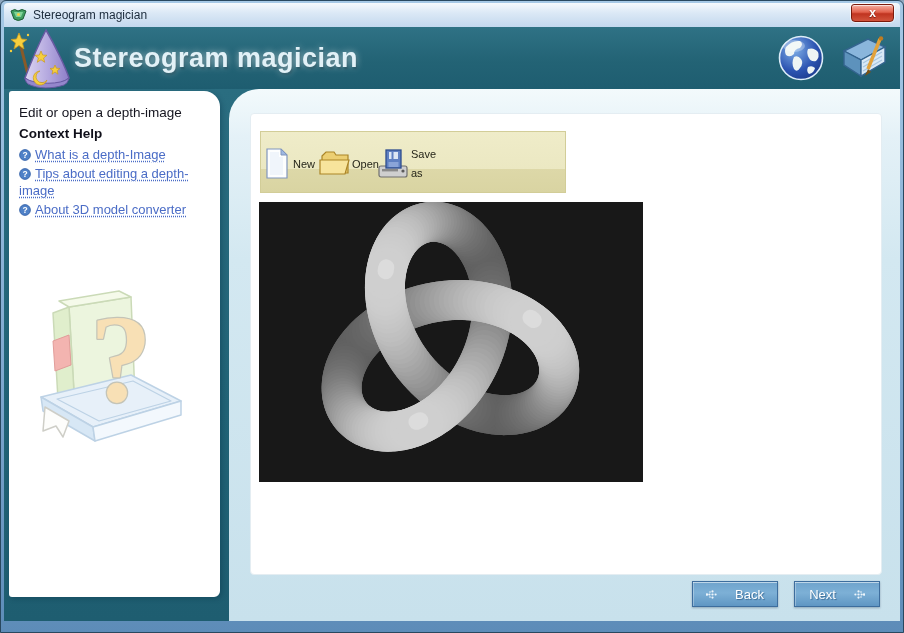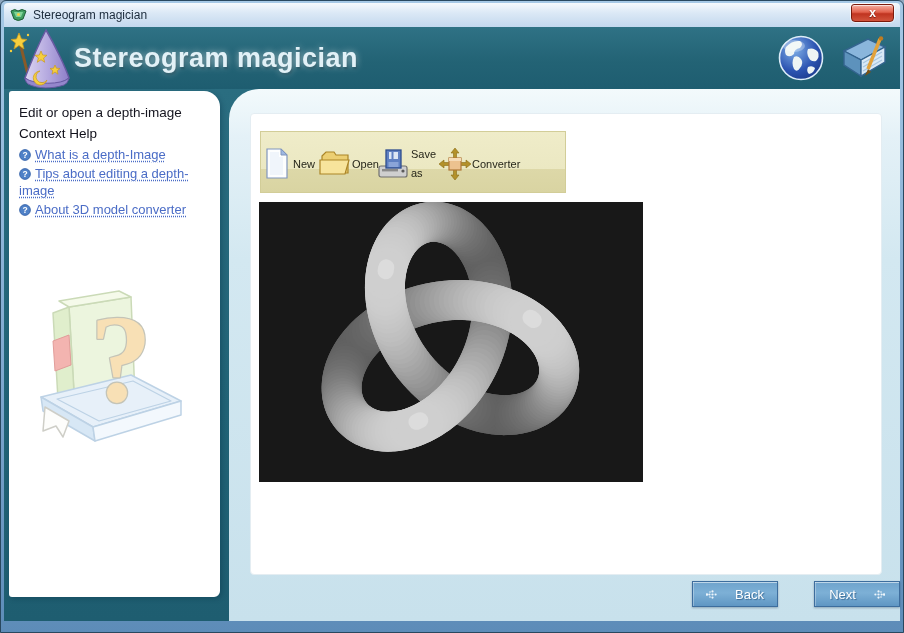--- a/index.html
+++ b/index.html
@@ -72,29 +72,29 @@
   
   .nav-btn{
     position:absolute;top:492px;width:86px;height:26px;
     background:linear-gradient(180deg,#93bcde 0%,#6fa3cc 0%,#7db0d6 45%,#5f96c3 100%);
     border:1px solid #3d6d9d;
     box-shadow:inset 0 1px 0 rgba(255,255,255,.55),inset 1px 0 0 rgba(255,255,255,.3),0 1px 2px rgba(0,30,60,.3);
     display:flex;align-items:center;justify-content:center;gap:16px;
     color:#fff;font-size:13px;font-weight:normal;text-shadow:1px 1px 1px #3c6c96;cursor:pointer;
   }
   .btn-back{right:122px;}
-  .btn-next{right:0;text-align:right;}
+  .btn-next{right:20px;text-align:right;}
   
   .sidebar-card{
     position:absolute;left:5px;top:2px;width:211px;height:506px;background:#fff;
     border-radius:3px 16px 6px 3px;box-shadow:2px 2px 5px rgba(0,40,60,.28);
     padding:14px 8px 0 10px;
   }
   .sb-heading{font-size:13.5px;color:#15151f;margin:0 0 6px 0;}
-  .sb-subheading{font-size:13.5px;font-weight:normal;color:#10101a;margin:0 0 5px 0;}
+  .sb-subheading{font-size:13.5px;font-weight:bold;color:#10101a;margin:0 0 5px 0;}
   .sb-link{
     font-size:13px;color:#4a6cc6;line-height:17px;margin-bottom:2px;cursor:pointer;
   }
   .sb-link .linktext{text-decoration:underline;text-decoration-style:dotted;text-underline-offset:2px;}
   .qicon{display:inline-block;vertical-align:-2px;margin-right:4px;}
   .sb-illustration{position:absolute;left:14px;top:188px;width:172px;height:178px;}
   </style>
 </head>
 <body>
 
@@ -198,35 +198,20 @@
                 <circle cx="28" cy="24" r="1.6" fill="#5a5a5a"></circle>
                 <rect x="11" y="3" width="15" height="18" fill="#5f80c2" stroke="#2e4d8e" stroke-width="1.3"></rect>
                 <rect x="14" y="5" width="9" height="7" fill="#dce6f4"></rect>
                 <rect x="16.5" y="5" width="2" height="7" fill="#5f80c2"></rect>
                 <rect x="13.5" y="15" width="10" height="5" fill="#8aa4d8"></rect>
               </svg>
             </div>
             <span class="tlabel">Save as</span>
           </div>
 
-          <div class="tool t-conv">
-            <div class="ticon">
-              <svg width="34" height="34" viewBox="0 0 34 34">
-                <g fill="#b3912b" stroke="#8a6c14" stroke-width="0.6">
-                  <path d="M17,1 L21,6 L18.5,6 L18.5,12 L15.5,12 L15.5,6 L13,6 Z"></path>
-                  <path d="M17,33 L13,28 L15.5,28 L15.5,22 L18.5,22 L18.5,28 L21,28 Z"></path>
-                  <path d="M1,17 L6,13 L6,15.5 L12,15.5 L12,18.5 L6,18.5 L6,21 Z"></path>
-                  <path d="M33,17 L28,21 L28,18.5 L22,18.5 L22,15.5 L28,15.5 L28,13 Z"></path>
-                </g>
-                <rect x="11" y="11" width="12" height="12" fill="#ecc28f" stroke="#b07838" stroke-width="1.2"></rect>
-                <path d="M11,11 L23,11 L23,14 L11,14 Z" fill="#f6dcb8"></path>
-              </svg>
-            </div>
-            <span class="tlabel">Converter</span>
-          </div>
         </div>
 
         <div class="depth-image">
           <svg id="knot-svg" width="384" height="280" viewBox="0 0 384 280">
               <line x1="98.44441536399594" y1="143.98136227193808" x2="96.06959708854373" y2="147.19576730357744" stroke="rgb(95,95,95)" stroke-width="40" stroke-linecap="round"></line>
               <line x1="98.44441536399594" y1="139.98136227193808" x2="96.06959708854373" y2="143.19576730357744" stroke="rgb(119,119,119)" stroke-width="16" stroke-linecap="round" opacity="0.7"></line>
               <line x1="224.94657950043592" y1="59.44802971827171" x2="223.3059435160565" y2="55.82865753554266" stroke="rgb(95,95,95)" stroke-width="40" stroke-linecap="round"></line>
               <line x1="224.94657950043592" y1="55.44802971827171" x2="223.3059435160565" y2="51.82865753554266" stroke="rgb(119,119,119)" stroke-width="16" stroke-linecap="round" opacity="0.7"></line>
               <line x1="232.75802974693363" y1="212.14440466057255" x2="236.74457082646802" y2="212.654521460923" stroke="rgb(95,95,95)" stroke-width="40" stroke-linecap="round"></line>
               <line x1="232.75802974693363" y1="208.14440466057255" x2="236.74457082646802" y2="208.654521460923" stroke="rgb(119,119,119)" stroke-width="16" stroke-linecap="round" opacity="0.7"></line>

